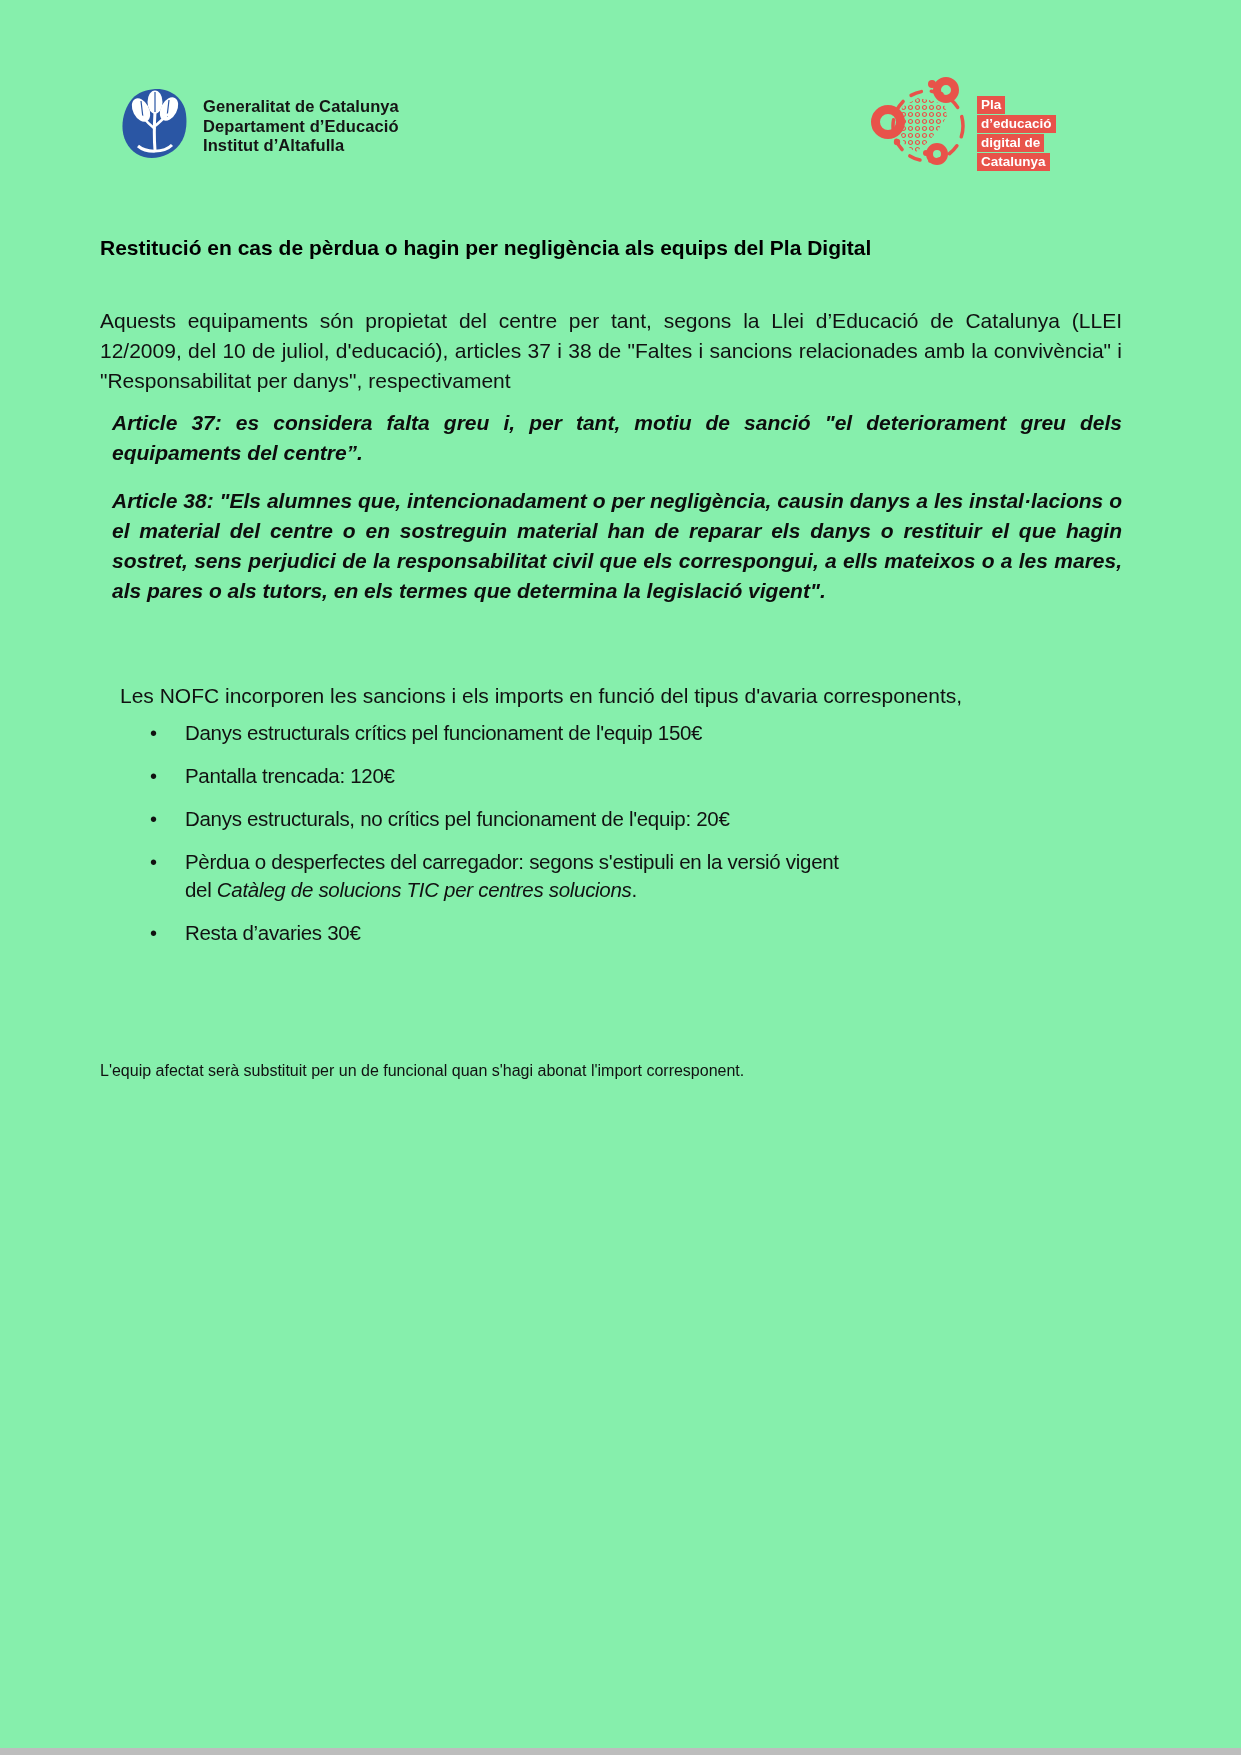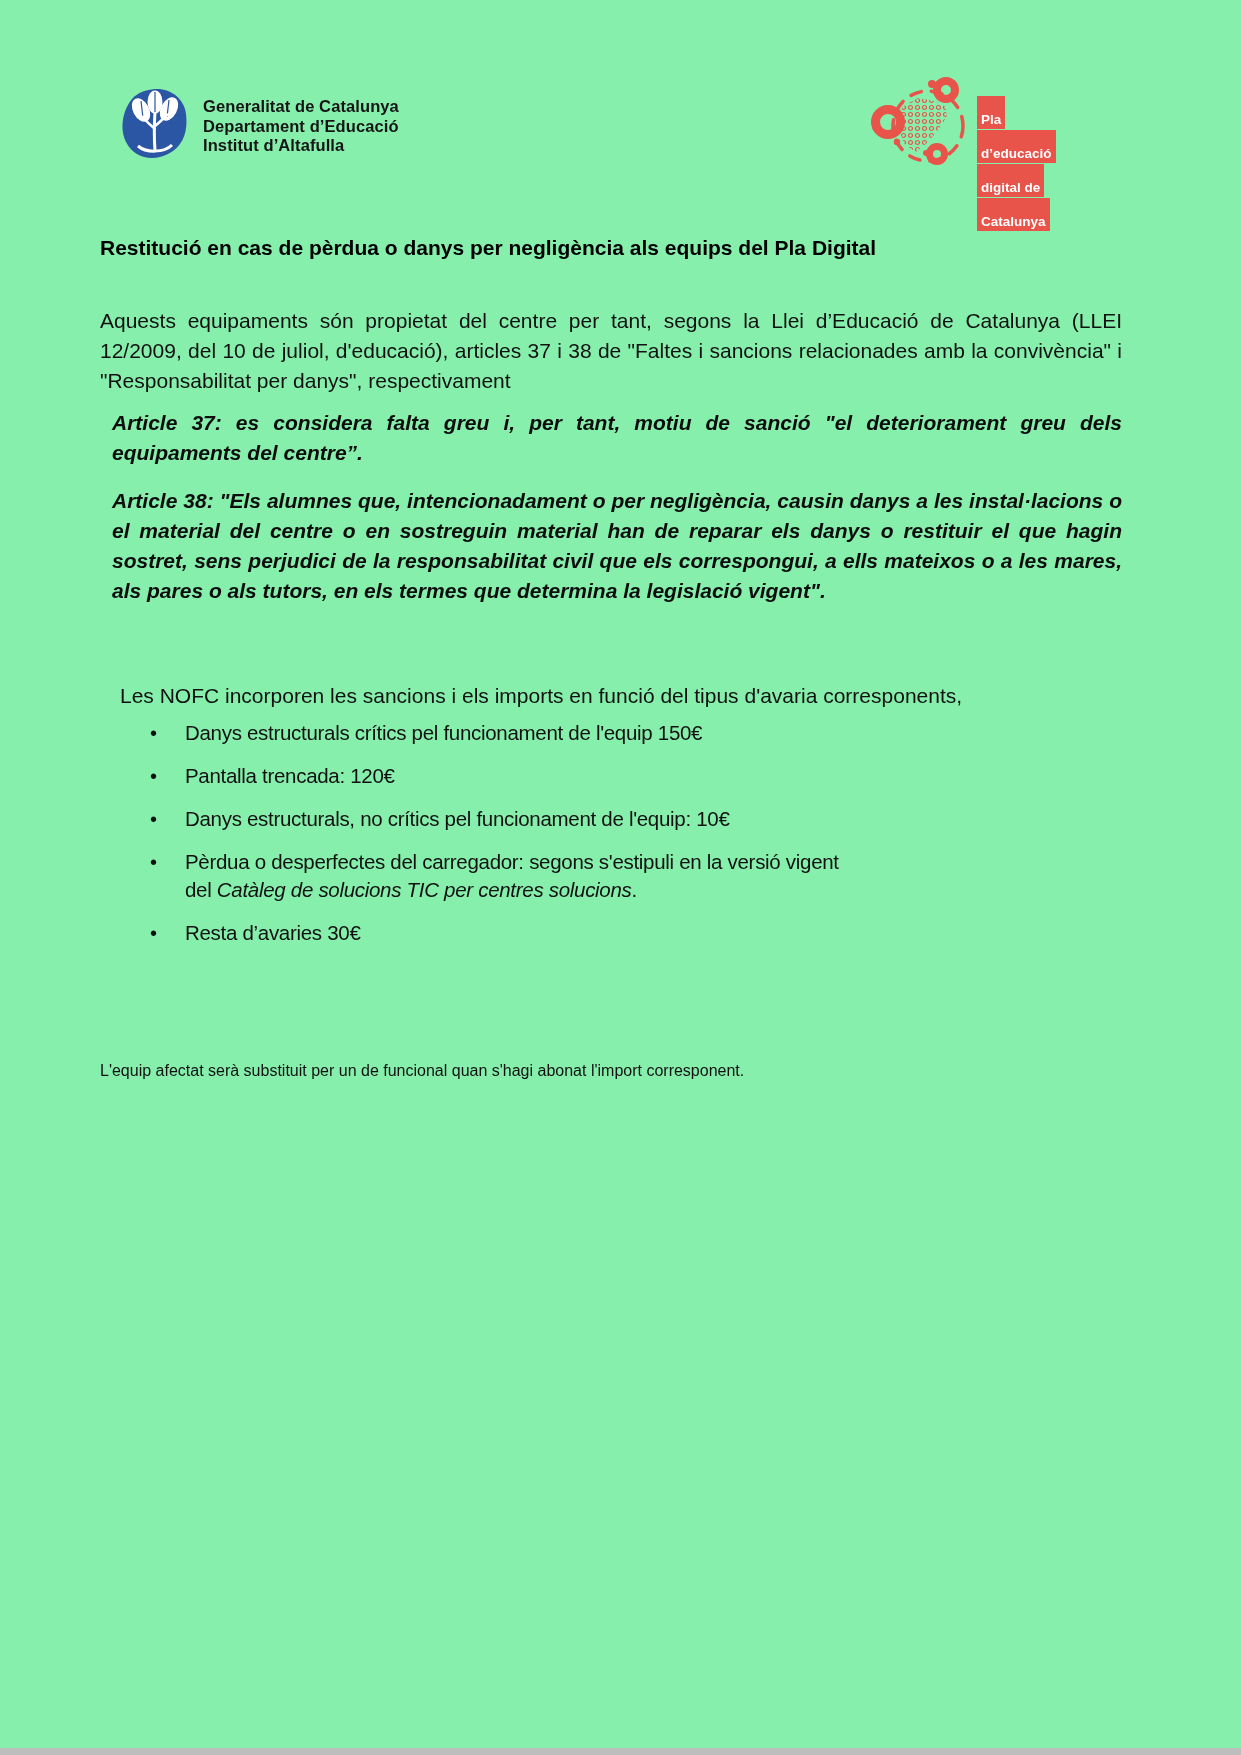--- a/index.html
+++ b/index.html
@@ -21,21 +21,21 @@
     font-size: 16.5px; font-weight: bold; line-height: 19.5px; color: #151515;
     letter-spacing: 0.1px;
   }
   .pla-graphic { position: absolute; left: 858px; top: 55px; }
   .pla-labels { position: absolute; left: 977px; top: 96px; }
   .pla-labels .pla-line {
     display: table;
     background: var(--accent);
     color: #fff;
     font-size: 13.5px; font-weight: bold; line-height: 15px;
-    padding: 16px 4px 2px 4px;
+    padding: 1px 4px 2px 4px;
     margin-bottom: 1px;
     white-space: nowrap;
   }
   
   .title {
     position: absolute; left: 100px; top: 235px; width: 1022px;
     font-size: 21px; font-weight: bold; line-height: 26px; color: #000;
   }
   .intro {
     position: absolute; left: 100px; top: 306px; width: 1022px;
@@ -112,39 +112,39 @@
     <circle cx="74" cy="29" r="4" fill="var(--accent)"></circle>
     <circle cx="68" cy="98" r="3" fill="var(--accent)"></circle>
   </svg>
   <div class="pla-labels">
     <span class="pla-line">Pla</span>
     <span class="pla-line">d’educació</span>
     <span class="pla-line">digital de</span>
     <span class="pla-line">Catalunya</span>
   </div>
 
-  <h1 class="title">Restitució en cas de pèrdua o danys per negligència als equips del Pla Digital</h1>
+  <h1 class="title">Restitució en cas de pèrdua o hagin per negligència als equips del Pla Digital</h1>
 
   <p class="intro">Aquests equipaments són propietat del centre per tant, segons la Llei d’Educació de Catalunya (LLEI 12/2009, del 10 de juliol, d'educació), articles 37 i 38 de "Faltes i sancions relacionades amb la convivència" i "Responsabilitat per danys", respectivament</p>
 
   <p class="article article-37">Article 37: es considera falta greu i, per tant, motiu de sanció "el deteriorament greu dels equipaments del centre”.</p>
 
   <p class="article article-38">Article 38: "Els alumnes que, intencionadament o per negligència, causin danys a les instal·lacions o el material del centre o en sostreguin material han de reparar els danys o restituir el que hagin sostret, sens perjudici de la responsabilitat civil que els correspongui, a ells mateixos o a les mares, als pares o als tutors, en els termes que determina la legislació vigent".</p>
 
   <p class="nofc">Les NOFC incorporen les sancions i els imports en funció del tipus d'avaria corresponents,</p>
 
   <ul class="sanctions-list">
     <li>
       <span>Danys estructurals crítics pel funcionament de l'equip 150€</span>
     </li>
     <li>
       <span>Pantalla trencada: 120€</span>
     </li>
     <li>
-      <span>Danys estructurals, no crítics pel funcionament de l'equip: 10€</span>
+      <span>Danys estructurals, no crítics pel funcionament de l'equip: 20€</span>
     </li>
     <li>
       <span>Pèrdua o desperfectes del carregador: segons s'estipuli en la versió vigent</span><br>
       <span>del </span><i>Catàleg de solucions TIC per centres solucions</i><span>.</span>
     </li>
     <li>
       <span>Resta d’avaries 30€</span>
     </li>
   </ul>
 

